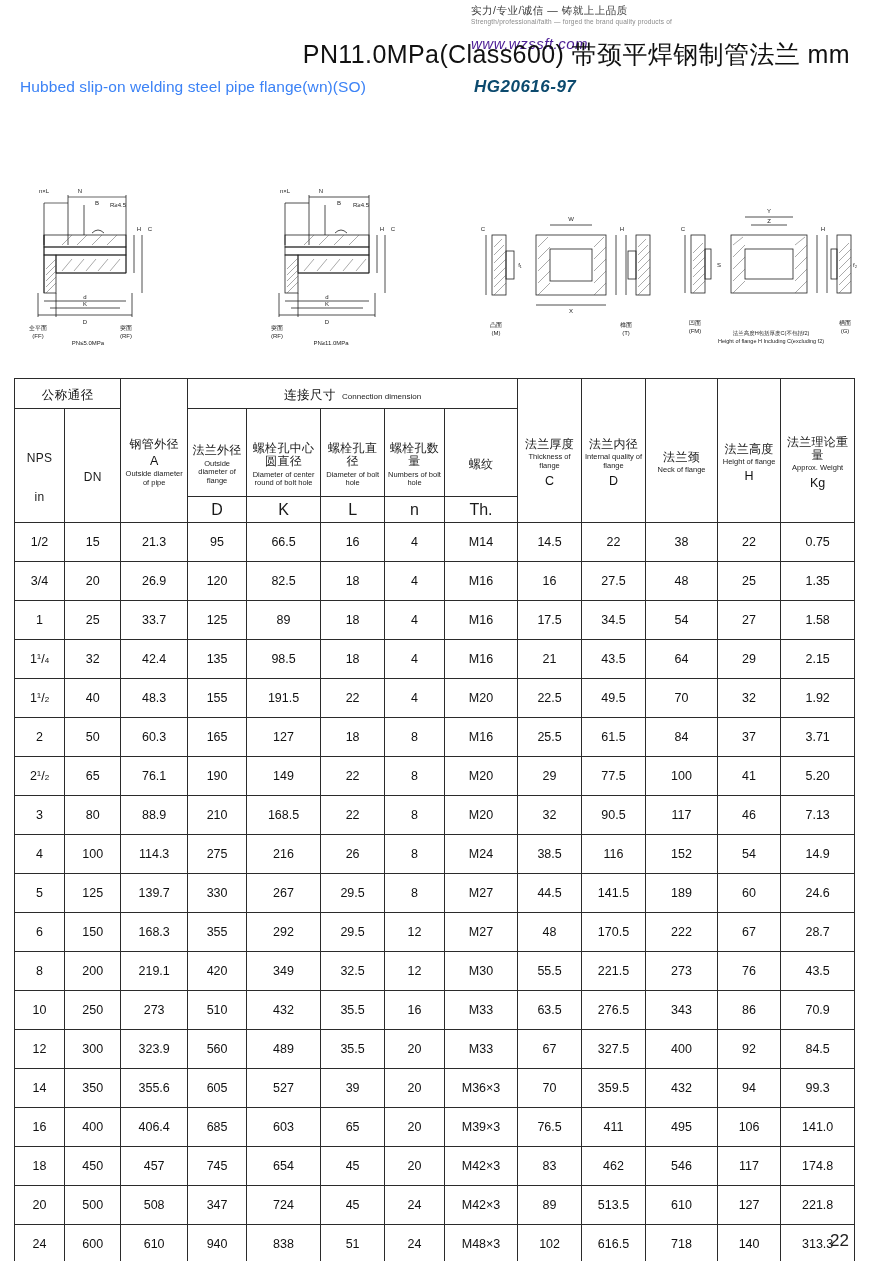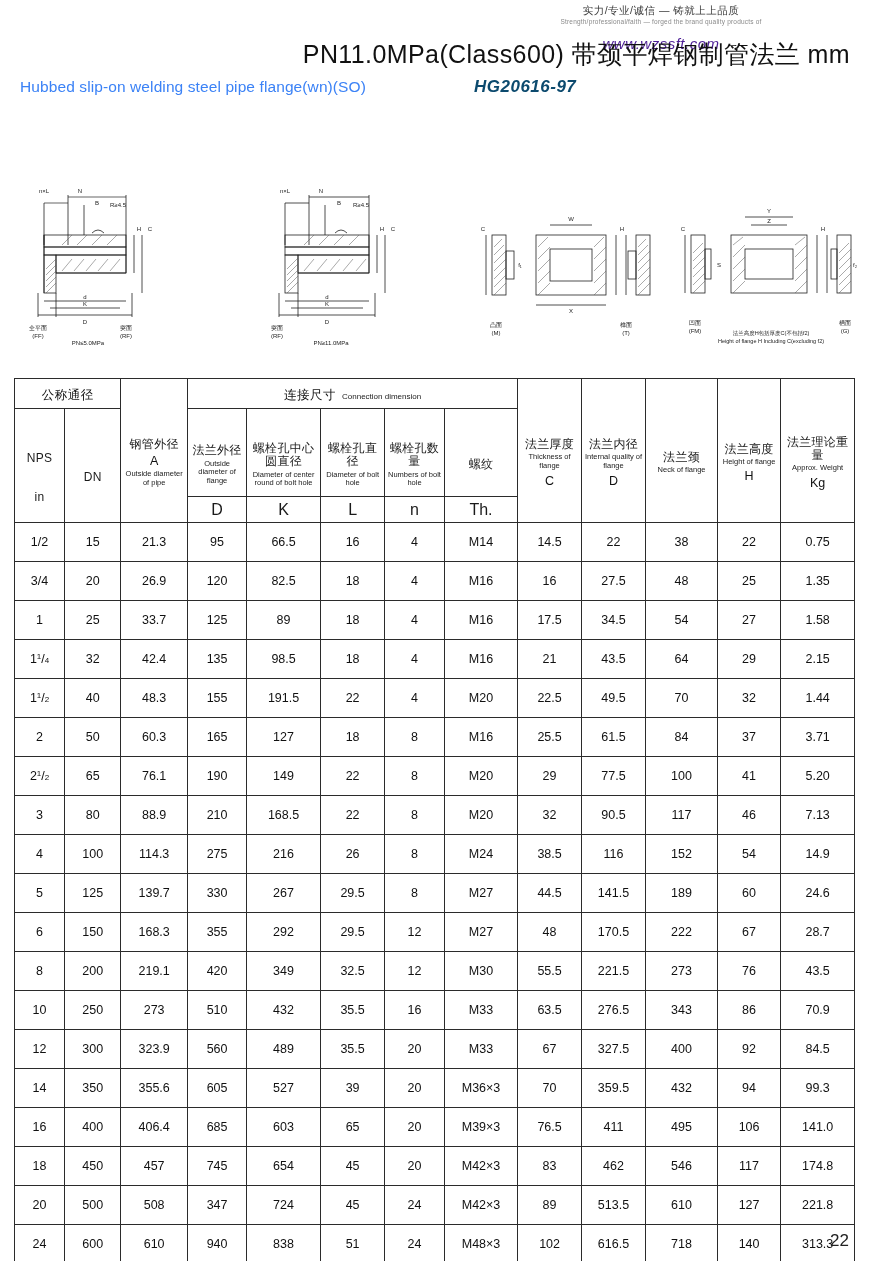--- a/index.html
+++ b/index.html
@@ -15,21 +15,21 @@
     color: #1a1a1a;
     overflow: hidden;
   }
 
   
   .banner {
     position: absolute;
     top: 4px;
     right: 18px;
     width: 380px;
-    text-align: center;
+    text-align: left;
     line-height: 1.25;
   }
   .banner-cn {
     font-size: 10.5px;
     color: #3a3a3a;
     letter-spacing: 0.5px;
   }
   .banner-en {
     font-size: 6.5px;
     color: #8a8a8a;
@@ -619,21 +619,21 @@
           <td>48.3</td>
           <td>155</td>
           <td>191.5</td>
           <td>22</td>
           <td>4</td>
           <td>M20</td>
           <td>22.5</td>
           <td>49.5</td>
           <td>70</td>
           <td>32</td>
-          <td>1.44</td>
+          <td>1.92</td>
         </tr>
         <tr>
           <td>2</td>
           <td>50</td>
           <td>60.3</td>
           <td>165</td>
           <td>127</td>
           <td>18</td>
           <td>8</td>
           <td>M16</td>

